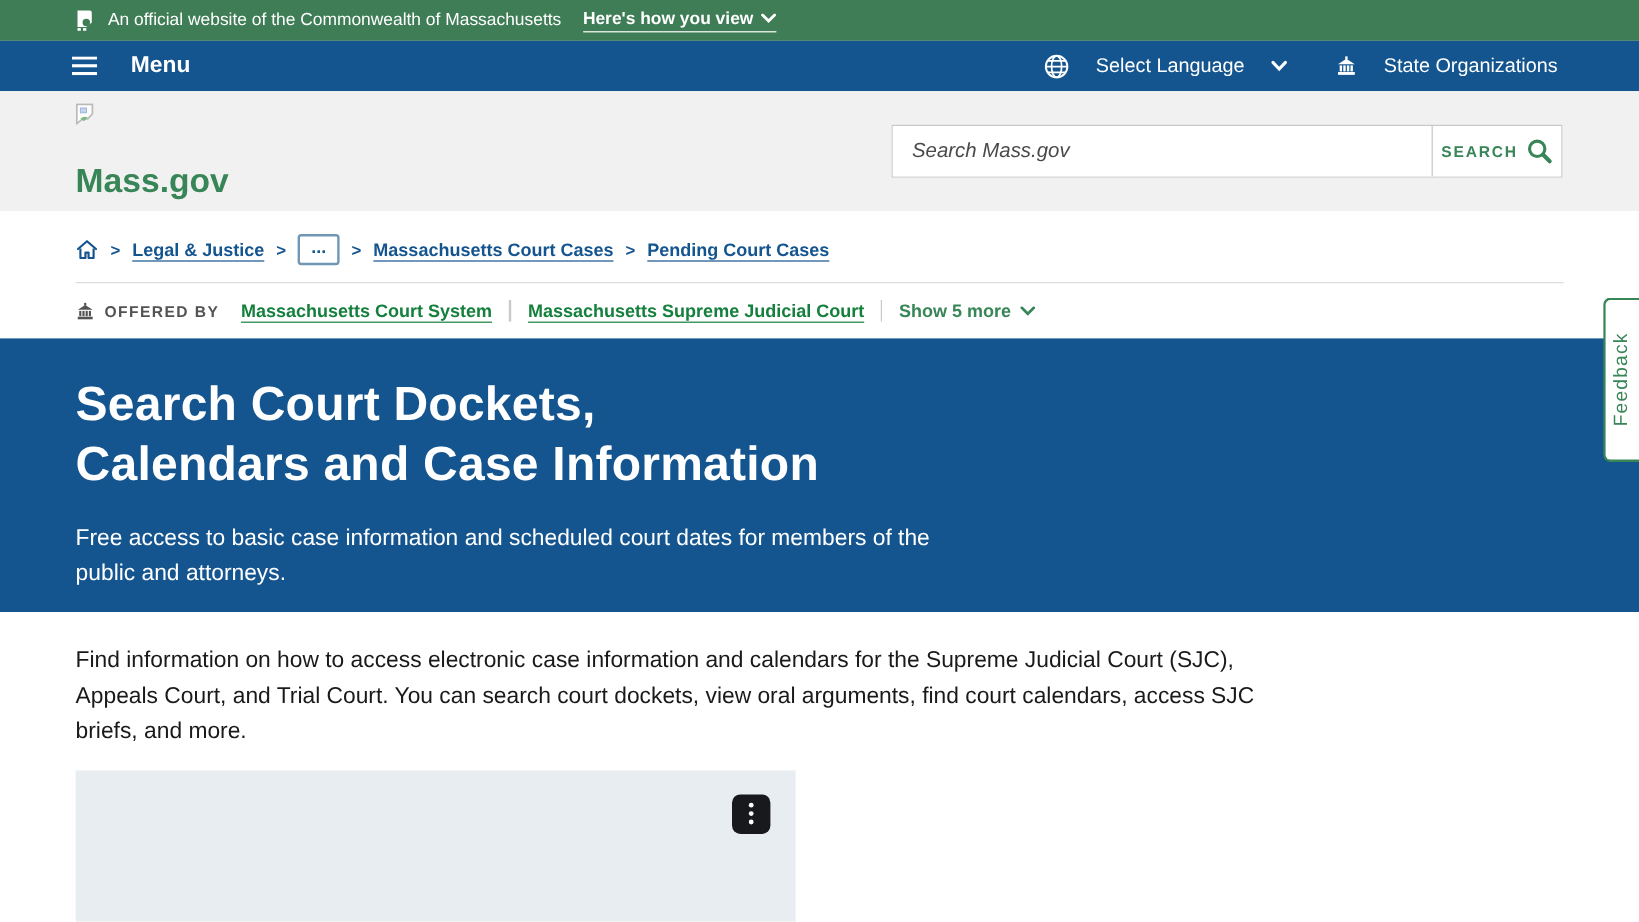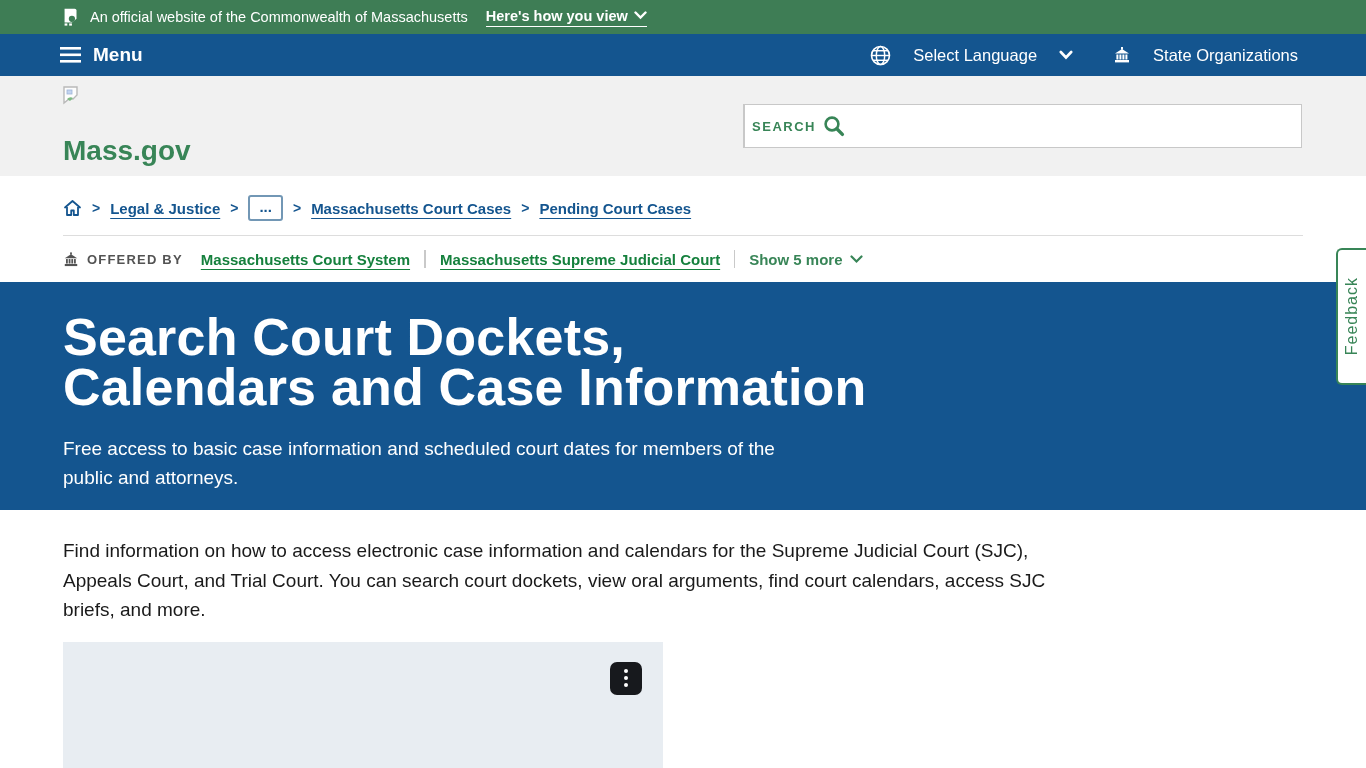--- a/index.html
+++ b/index.html
@@ -9,21 +9,21 @@
   
   .banner { height:34px; background:#3E7D55; display:flex; align-items:center; padding-left:60px; color:#fff; }
   .banner .flag { width:22px; height:22px; margin-right:8px; display:flex; align-items:center; }
   .banner-text { font-size:14.5px; margin-right:18px; }
   .how-know { display:flex; align-items:center; gap:6px; font-size:14.5px; font-weight:bold;
     color:#fff; border-bottom:1px solid #fff; padding-bottom:2px; cursor:pointer; }
 
   
   .nav { height:42px; background:#14558F; display:flex; align-items:center;
     justify-content:space-between; padding:0 68px 0 60px; color:#fff; }
-  .nav-left { display:flex; align-items:center; gap:12px; cursor:pointer; }
+  .nav-left { display:flex; align-items:center; gap:28px; cursor:pointer; }
   .menu-label { font-size:19px; font-weight:bold; }
   .nav-right { display:flex; align-items:center; gap:40px; }
   .nav-item { display:flex; align-items:center; gap:22px; font-size:16.5px; cursor:pointer; }
 
   
   .header { height:100px; background:#F1F1F1; display:flex; align-items:center;
     justify-content:space-between; padding:0 64px 0 63px; }
   .logo { display:flex; align-items:flex-start; gap:24px; cursor:pointer;flex-direction:column; }
   .logo-text { font-size:28px; font-weight:bold; color:#388557; margin-top:6px; }
   .searchbar { display:flex; width:559px; height:44px; border:1px solid #c8c8c8; background:#fff; }
@@ -49,21 +49,21 @@
   .offered-label { display:flex; align-items:center; gap:8px; font-size:13px; font-weight:bold;
     letter-spacing:1.2px; color:#535353; margin-right:18px; }
   .offered-link { font-size:15px; font-weight:bold; color:#15803d; text-decoration:underline;
     text-underline-offset:4px; text-decoration-thickness:1px; cursor:pointer; padding:0 14px; }
   .offered-sep { width:1px; height:18px; background:#c9c9c9; }
   .show-more { display:flex; align-items:center; gap:7px; font-size:15px; font-weight:bold;
     color:#388557; cursor:pointer; padding-left:14px; }
 
   
   .hero { height:228px; background:#14558F; color:#fff; padding:30px 63px 0; }
-  .hero h1 { font-size:52px; line-height:50px; font-weight:bold; letter-spacing:0.2px; }
+  .hero h1 { font-size:40px; line-height:50px; font-weight:bold; letter-spacing:0.2px; }
   .hero-desc { margin-top:22px; font-size:19px; line-height:29px; max-width:760px; }
 
   
   .feedback-tab { position:absolute; top:248px; right:0; width:30px; height:137px;
     background:#fff; border:2px solid #388557; border-right:none; border-radius:6px 0 0 6px;
     display:flex; align-items:center; justify-content:center; cursor:pointer; }
   .feedback-tab span { writing-mode:vertical-rl; transform:rotate(180deg);
     color:#388557; font-size:16px; letter-spacing:1px; }
 
   
@@ -151,20 +151,21 @@
     <span class="icon">
       <svg width="20" height="19" viewBox="0 0 20 19">
         <path d="M1 1 h13 v8 l-4 4 h-4 l-5 4 z" fill="#fdfdfd" stroke="#b9b9b9" stroke-width="1.4"></path>
         <rect x="4" y="4" width="5" height="4" fill="#c3d4f0" stroke="#9db3d8" stroke-width="0.8"></rect>
         <path d="M4 13 q3 -3 6 -1 l-3 3 z" fill="#7dba83"></path>
       </svg>
     </span>
     <span class="logo-text">Mass.gov</span>
   </div>
   <div class="searchbar">
+    <input class="search-input" type="text" placeholder="Search Mass.gov" style="">
     <button class="search-btn">
       <span>SEARCH</span>
       <span class="icon">
         <svg width="22" height="22" viewBox="0 0 22 22">
           <circle cx="9" cy="9" r="6.4" fill="none" stroke="#388557" stroke-width="2.6"></circle>
           <line x1="13.8" y1="13.8" x2="19.4" y2="19.4" stroke="#388557" stroke-width="3.4" stroke-linecap="round"></line>
         </svg>
       </span>
     </button>
   </div>

